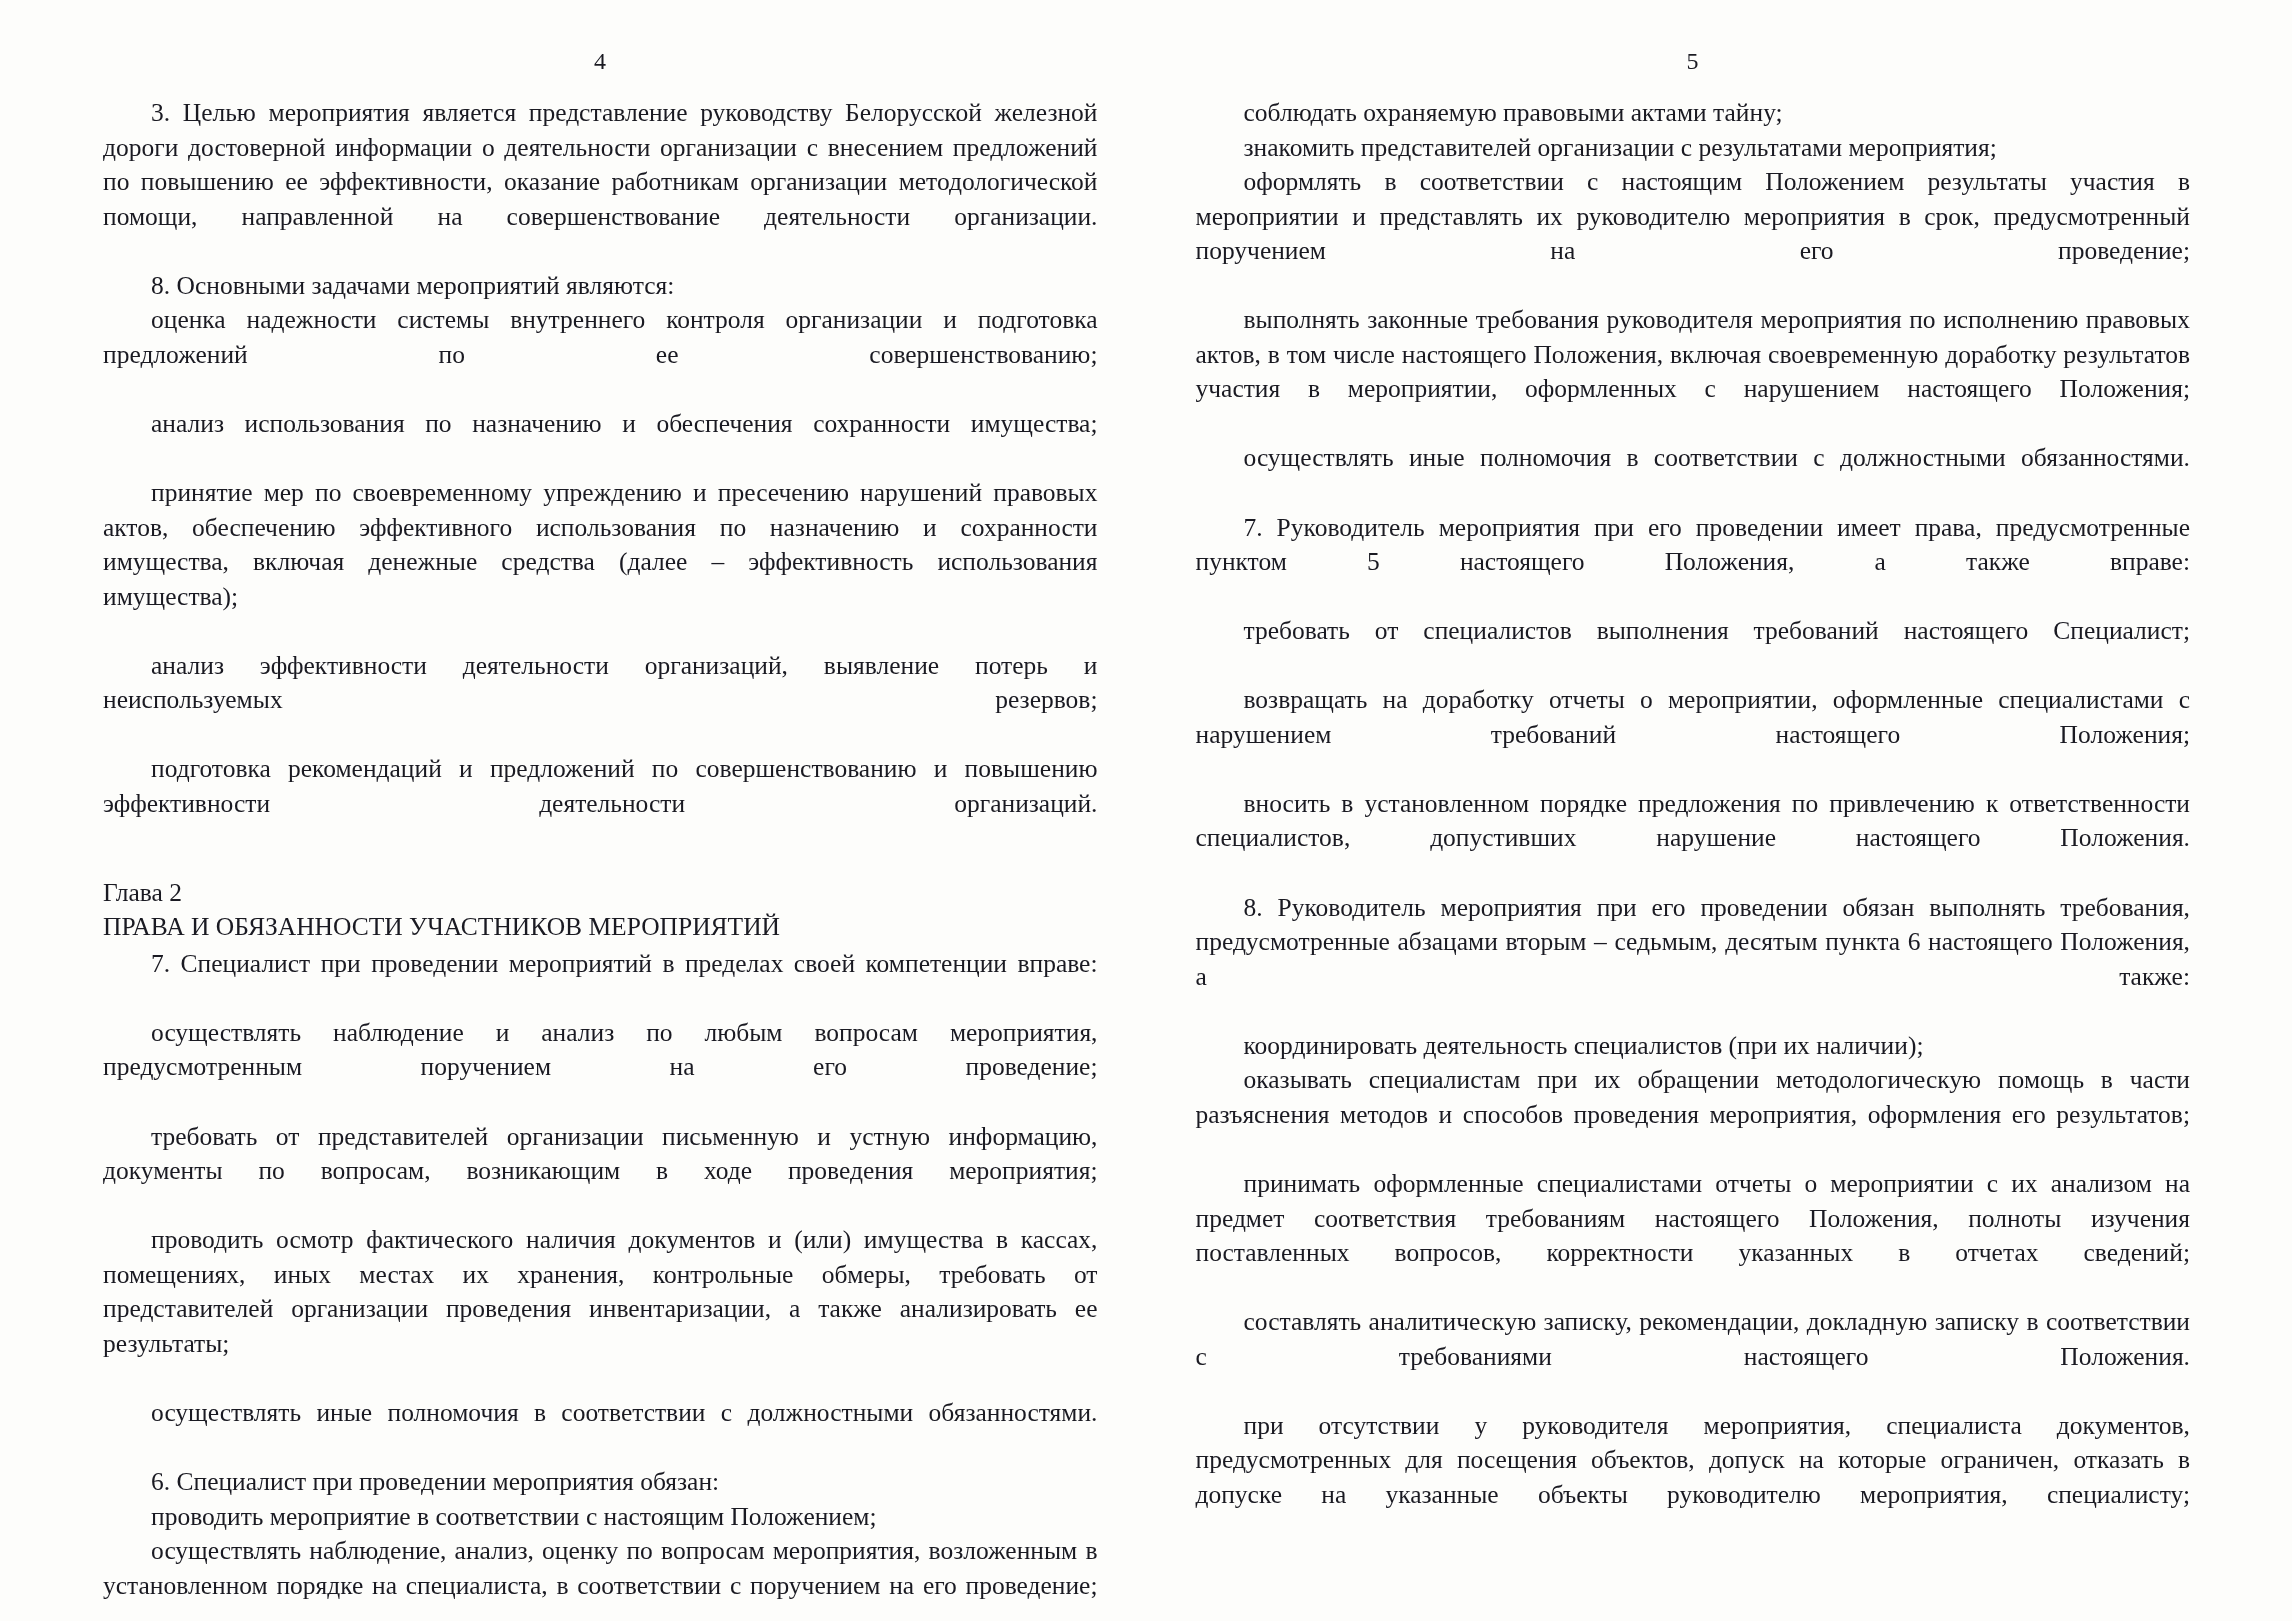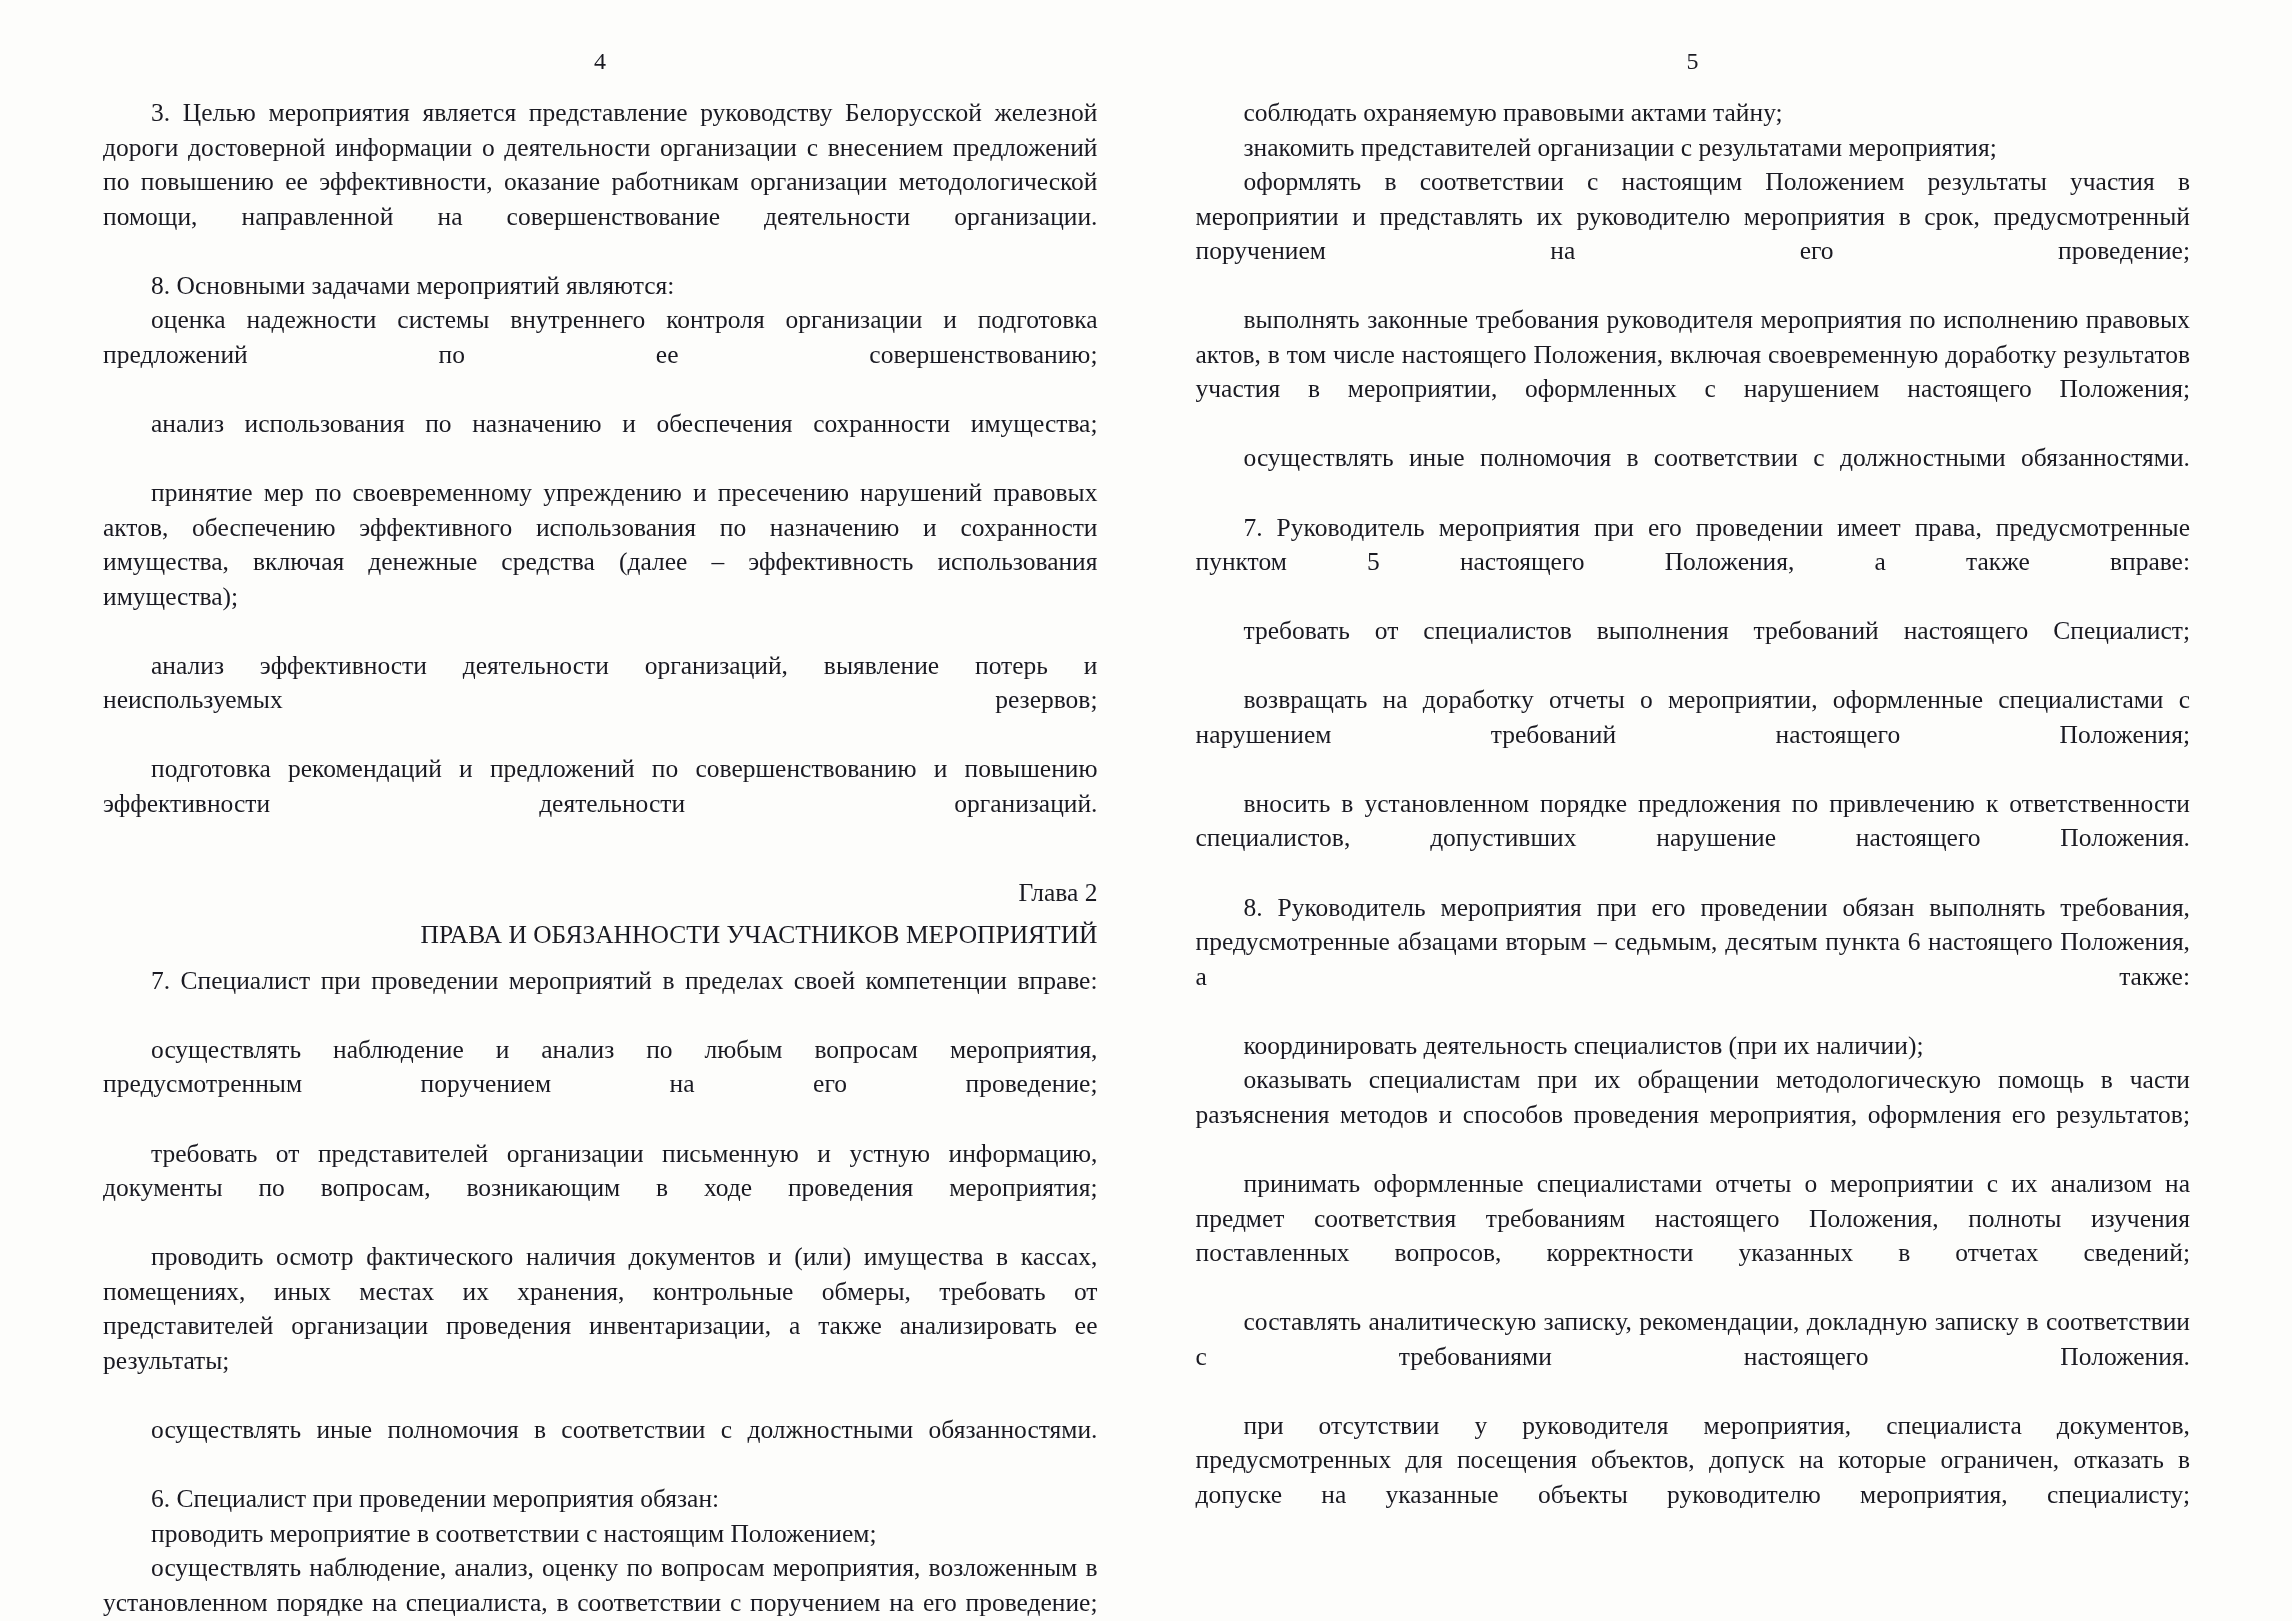--- a/index.html
+++ b/index.html
@@ -48,28 +48,28 @@
     text-justify: inter-word;
     hyphens: none;
   }
   .para {
     margin: 0 0 0 0;
     text-indent: 48px;
     text-align: justify;
   }
   .chapter-head {
     text-indent: 0;
-    text-align: right;
+    text-align: left;
     margin-top: 19.7px;
-    margin-bottom: 8px;
+    margin-bottom: 0;
   }
   .chapter-title {
     text-indent: 0;
-    text-align: right;
-    margin-bottom: 11px;
+    text-align: left;
+    margin-bottom: 2px;
   }
   
   .para::after {
     content: "";
     display: inline-block;
     width: 100%;
   }
   .para.nojust::after { content: none; }
   .sig-wrap {
     position: relative;

